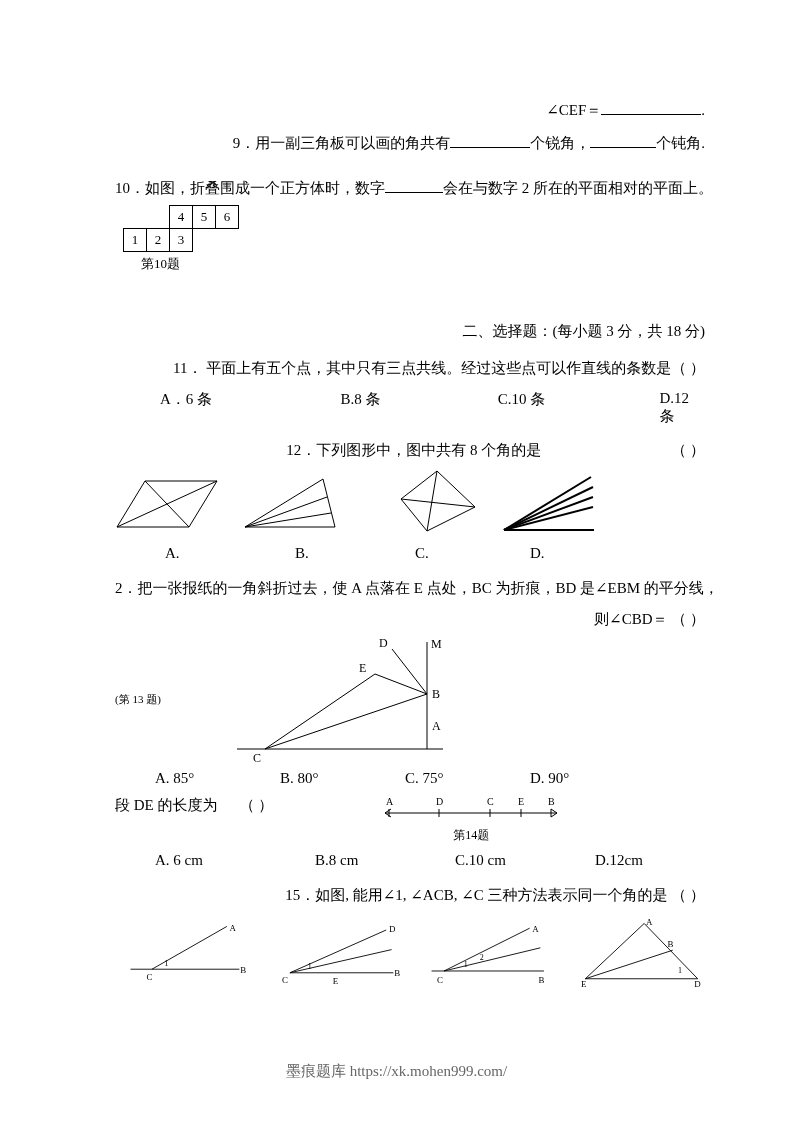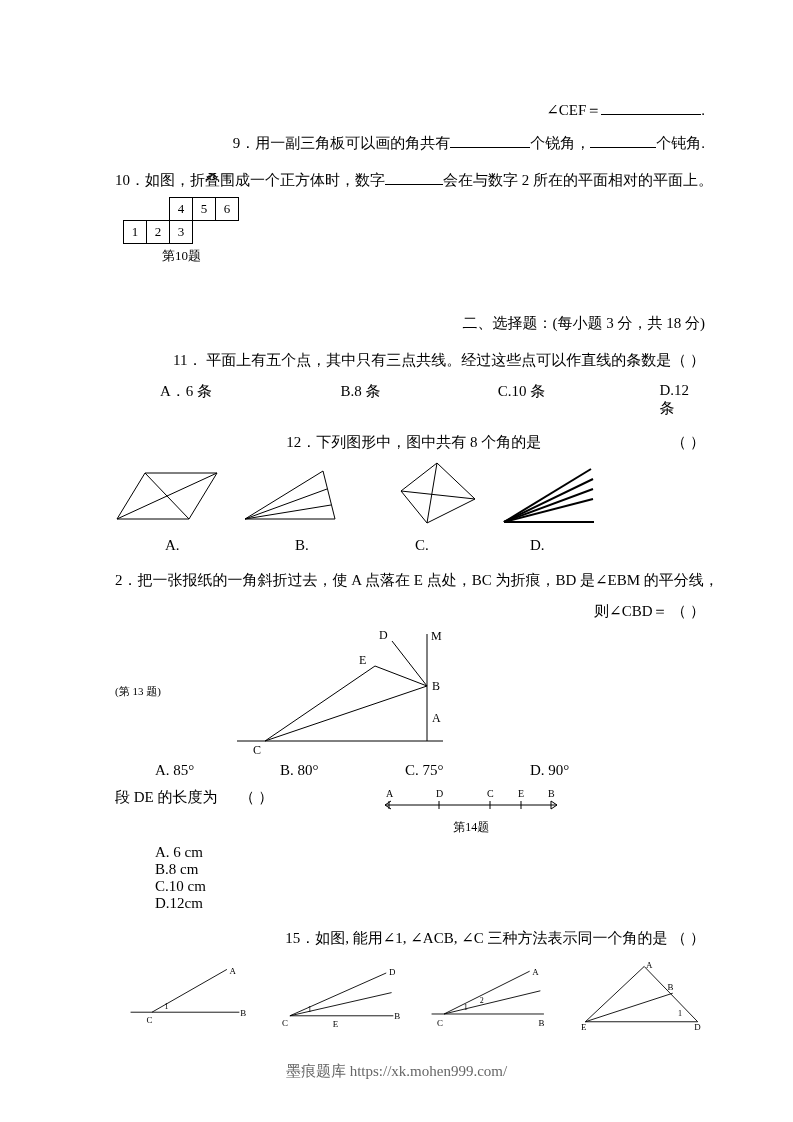--- a/index.html
+++ b/index.html
@@ -18,29 +18,29 @@
   .w100{width:100px}.w62{width:62px}.w80{width:80px}.w66{width:66px}.w58{width:58px}
   .indent30{margin-left:30px;}
   
   .net{margin-top:6px;margin-left:8px;}
   .net-row{display:flex;}
   .net-row-top{margin-left:46px;}
   .cell{width:22px;height:22px;border:1px solid #000;margin-left:-1px;
         display:flex;align-items:center;justify-content:center;font-size:13px;}
   .cell:first-child{margin-left:0;}
   .net-row-bottom{margin-top:-1px;}
-  .net-caption{font-size:13px;margin-left:39px;margin-top:3px;}
+  .net-caption{font-size:13px;margin-left:18px;margin-top:3px;}
   
   .opts{display:flex;margin-top:11px;}
   .opts span{display:inline-block;}
   .q11opts{padding-left:45px;gap:44px;}
   .q11opts span:nth-child(1){width:145px}.q11opts span:nth-child(2){width:120px}.q11opts span:nth-child(3){width:125px}
   .q13opts{padding-left:40px;}
   .q13opts span:nth-child(1){width:125px}.q13opts span:nth-child(2){width:125px}.q13opts span:nth-child(3){width:125px}
-  .q14opts{padding-left:40px;flex-direction:column;}
+  .q14opts{padding-left:40px;}
   .q14opts span:nth-child(1){width:160px}.q14opts span:nth-child(2){width:140px}.q14opts span:nth-child(3){width:140px}
   .figlabels{display:flex;margin-top:10px;padding-left:50px;}
   .figlabels span:nth-child(1){width:130px}.figlabels span:nth-child(2){width:120px}.figlabels span:nth-child(3){width:115px}
   
   .q12figs{display:flex;align-items:flex-end;margin-top:8px;}
   .q12figs svg{display:block;}
   .q12figs .fa{margin-left:0}.q12figs .fb{margin-left:22px}.q12figs .fc{margin-left:60px}.q12figs .fd{margin-left:22px}
   .q13figrow{display:flex;align-items:center;margin-top:4px;}
   .q13cap{font-size:11px;}
   .q13figrow svg{margin-left:66px;display:block;}
@@ -68,21 +68,21 @@
 
     <p class="line indent30">
       <span>∠CEF＝</span><span class="blank w100"></span><span>.</span>
     </p>
 
 
     <p class="line" style="margin-top:12px;">
       <span>9．用一副三角板可以画的角共有</span><span class="blank w80"></span><span>个锐角，</span><span class="blank w66"></span><span>个钝角.</span>
     </p>
 
-    <p class="line" style="margin-top:16px;font-family:Liberation Serif, serif;">
+    <p class="line" style="margin-top:24px;font-family:Liberation Serif, serif;">
       <span>10．如图，折叠围成一个正方体时，数字</span><span class="blank w58"></span><span>会在与数字 2 所在的平面相对的平面上。</span>
     </p>
 
     <div class="net">
       <div class="net-row net-row-top">
         <div class="cell">4</div>
         <div class="cell">5</div>
         <div class="cell">6</div>
       </div>
       <div class="net-row net-row-bottom">

